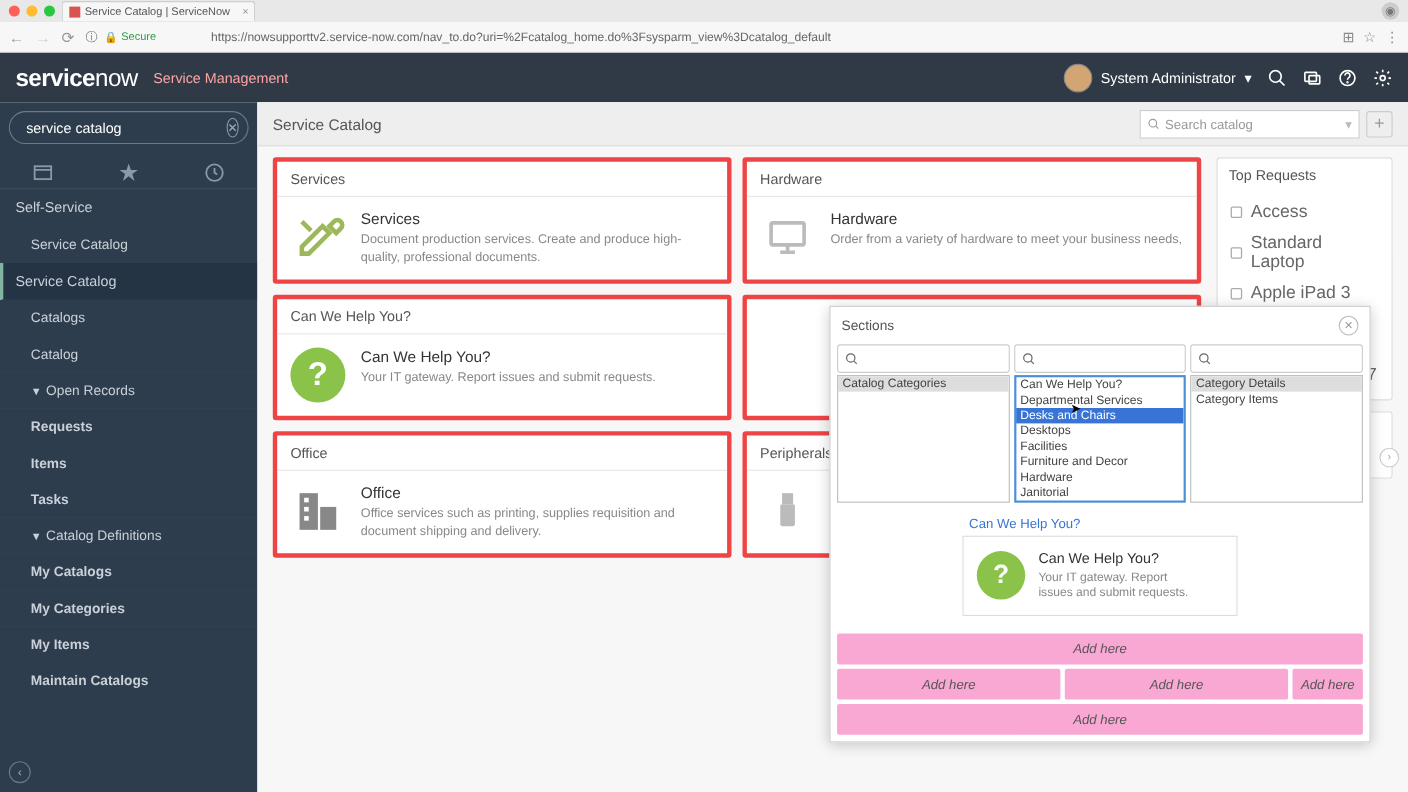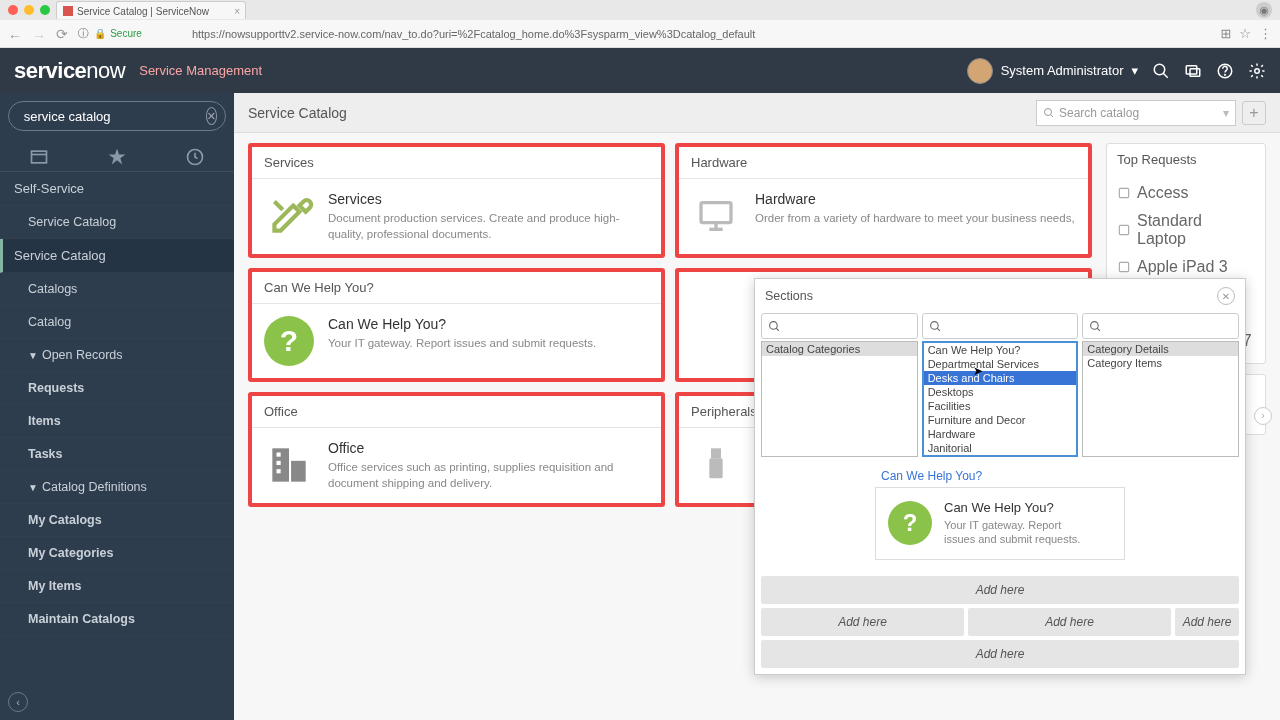--- a/index.html
+++ b/index.html
@@ -3,21 +3,21 @@
 <meta charset="utf-8">
 <style>
 * { box-sizing: border-box; margin: 0; padding: 0; font-family: Arial, Helvetica, sans-serif; }
 body { background: #fff; width: 1280px; height: 720px; overflow: hidden; position: relative; }
 
 
 .browser-chrome { height: 20px; background: #e8e8e8; display: flex; align-items: center; padding: 0 8px; gap: 6px; }
 .traffic { display: flex; gap: 6px; }
 .dot { width: 10px; height: 10px; border-radius: 50%; }
 .dot.red { background: #ff5f57; } .dot.yellow { background: #ffbd2e; } .dot.green { background: #28c940; }
-.tab { background: #f7f7f7; border: 1px solid #ccc; border-bottom: none; height: 18px; padding: 1px 36px 0 6px; font-size: 10px; color: #555; display: flex; align-items: center; gap: 4px; position: relative; border-radius: 3px 3px 0 0; }
+.tab { background: #f7f7f7; border: 1px solid #ccc; border-bottom: none; height: 18px; padding: 1px 22px 0 6px; font-size: 10px; color: #555; display: flex; align-items: center; gap: 4px; position: relative; border-radius: 3px 3px 0 0; }
 .tab-fav { width: 10px; height: 10px; background: #d9534f; }
 .avatar-corner { margin-left: auto; width: 16px; height: 16px; border-radius: 50%; background: #ccc; display:flex;align-items:center;justify-content:center;font-size:11px;color:#777; }
 .addr-bar { height: 28px; background: #f7f7f7; border-bottom: 1px solid #ddd; display: flex; align-items: center; padding: 0 8px; gap: 10px; font-size: 11px; color: #666; }
 .nav-arrow { color: #999; font-size: 14px; cursor: default; }
 .url-box { flex: 1; display: flex; align-items: center; gap: 6px; }
 .secure { color: #2a9d47; font-size: 10px; display:flex;align-items:center;gap:3px; }
 .url { color: #666; font-size: 11px; padding-left: 44px; }
 .addr-right { display:flex; gap:8px; color:#888; font-size:13px; }
 
 
@@ -86,21 +86,21 @@
 .sp-cursor { position:absolute; left:218px; top:85px; font-size:12px; pointer-events:none; }
 
 .sp-preview-link { padding: 4px 10px 2px; font-size: 12px; color: #3874d6; cursor:pointer; margin-top:8px; margin-left:116px; }
 .sp-preview { margin: 2px 120px 10px; border: 1px solid #ddd; padding: 12px; display: flex; gap: 12px; align-items: center; }
 .sp-preview .pv-icon { width: 44px; height:44px; border-radius:50%; background:#8bc34a; display:flex;align-items:center;justify-content:center;color:#fff;font-size:24px;font-weight:bold; }
 .sp-preview h5 { font-size: 13px; font-weight: normal; color:#333; margin-bottom:3px; }
 .sp-preview p { font-size: 11px; color:#888; line-height:1.3; max-width:140px; }
 
 .add-btns { padding: 6px; display:flex; flex-direction:column; gap:4px; }
 .add-row { display:flex; gap:4px; }
-.add-btn { flex:1; height:28px; background:#e5e5e5; color:#555; font-size:12px; font-style:italic; display:flex;align-items:center;justify-content:center; cursor:pointer; border-radius:2px; }
+.add-btn { flex:1; height:28px; background:#f9a8d4; color:#555; font-size:12px; font-style:italic; display:flex;align-items:center;justify-content:center; cursor:pointer; border-radius:2px; }
 
 .side-handle { position:absolute; right:8px; top:50%; width:18px;height:18px;border:1px solid #ccc;border-radius:50%;display:flex;align-items:center;justify-content:center;font-size:10px;color:#aaa;cursor:pointer;background:#fff; }
 
 svg { display:block; }
 .ic-help-circle { width:50px;height:50px;border-radius:50%;background:#8bc34a;display:flex;align-items:center;justify-content:center;color:#fff;font-size:30px;font-weight:bold; }
 </style>
 </head>
 <body>
 
 <div class="browser-chrome">

